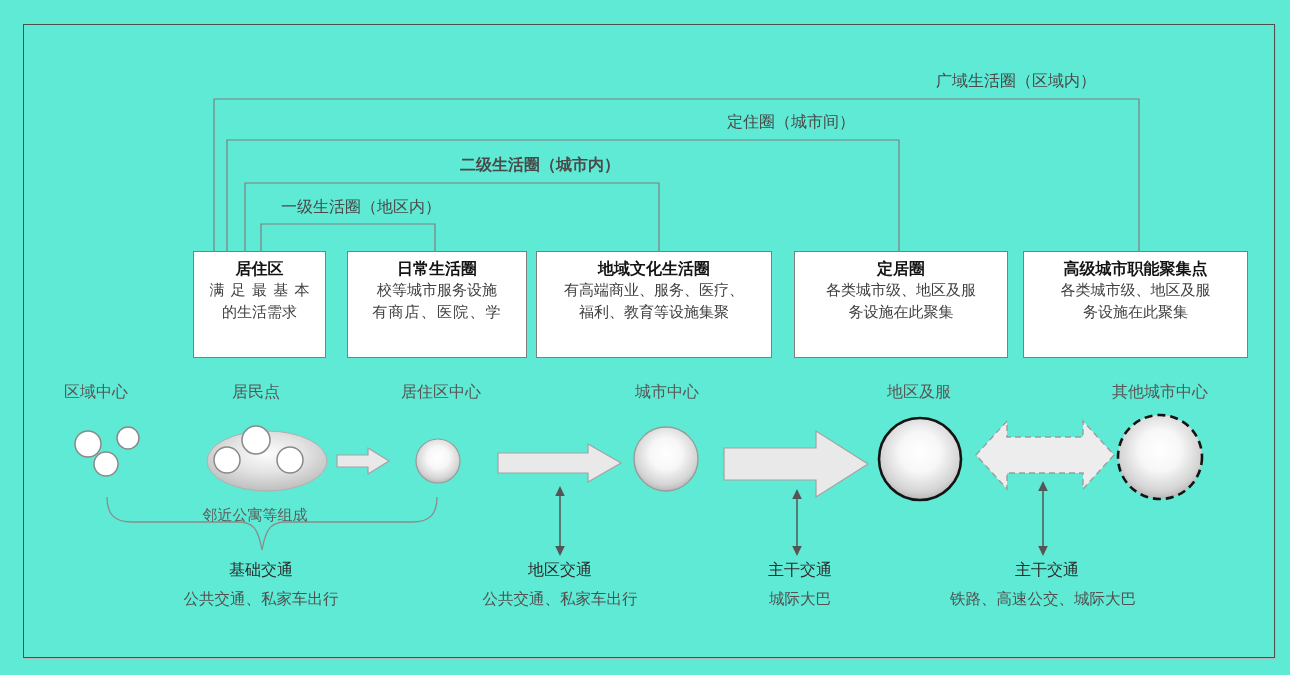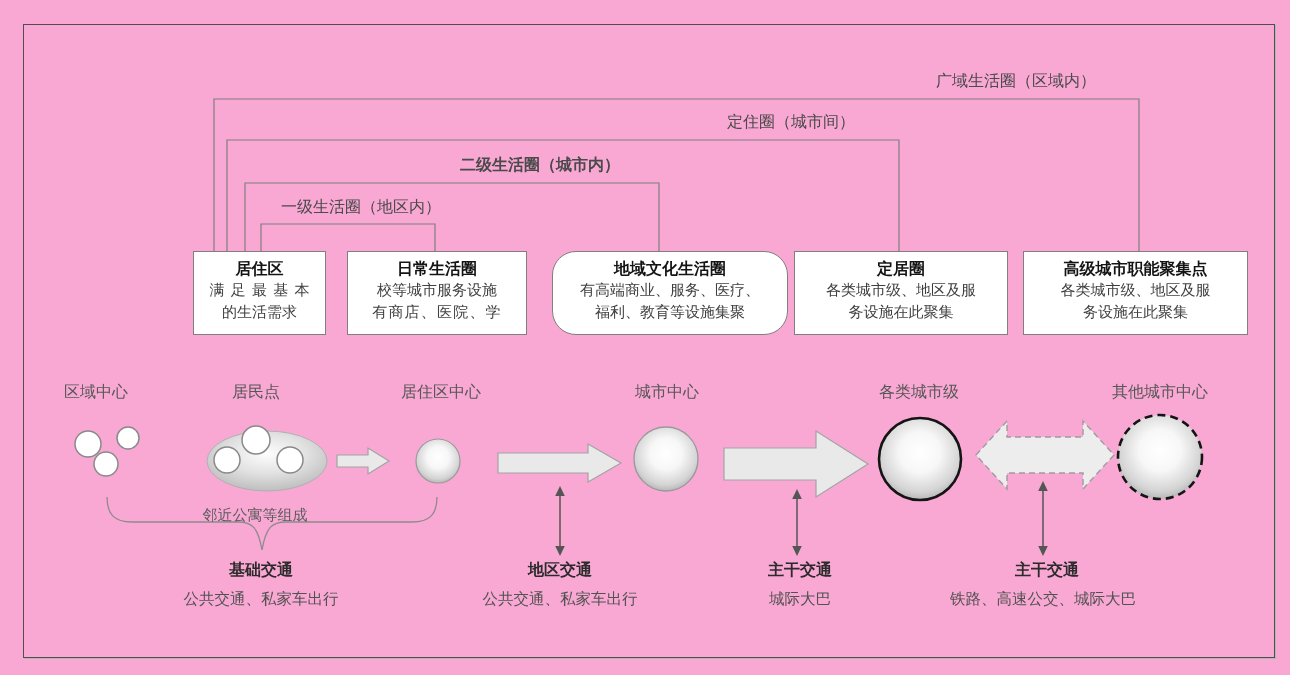--- a/index.html
+++ b/index.html
@@ -1,39 +1,39 @@
 <!DOCTYPE html>
 <html><head>
 <meta charset="utf-8">
 <style>
   html,body{margin:0;padding:0;background:#fff;}
   #canvas{
-    position:relative;width:1290px;height:675px;background:#f9a8d4;
+    position:relative;width:1290px;height:675px;background:#5eead4;
     font-family:"Liberation Sans","DejaVu Sans",sans-serif;overflow:hidden;
   }
   #frame{
     position:absolute;left:23px;top:24px;width:1250px;height:632px;
     border:1.5px solid #4f4f4f;box-shadow:1px 1px 0 #b5b5b5;
   }
   #shapes{position:absolute;left:0;top:0;width:1290px;height:675px;}
   .lbl{position:absolute;transform:translateX(-50%);white-space:nowrap;
        font-size:16px;color:#4d4d4d;line-height:20px;text-align:center;}
   .bracket-lbl{color:#4a4a4a;}
   .node-lbl{color:#575757;}
   .sub-lbl{font-size:15px;color:#5c5c5c;margin-top:24px;}
   .box{
-    position:absolute;top:251px;height:84px;border:1.2px solid #7f7f7f;
+    position:absolute;top:251px;height:107px;border:1.2px solid #7f7f7f;
     background:#ffffff;box-sizing:border-box;text-align:center;
   }
   .box-title{font-weight:bold;font-size:16px;color:#141414;line-height:20px;margin-top:7px;}
   .box-line{font-size:15px;color:#3f3f3f;line-height:22px;}
   .spread{letter-spacing:0.42em;margin-left:0.42em;}
   .spread2{letter-spacing:0.08em;}
   .tr-title{position:absolute;transform:translateX(-50%);white-space:nowrap;
-            font-size:16px;font-weight:bold;color:#2b2b2b;line-height:20px;}
+            font-size:16px;font-weight:normal;color:#2b2b2b;line-height:20px;}
   .tr-detail{position:absolute;transform:translateX(-50%);white-space:nowrap;
              font-size:15.5px;color:#525252;line-height:20px;}
 </style>
 </head>
 <body>
 
 <div id="canvas">
   <div id="frame"></div>
 
   <svg id="shapes" viewBox="0 0 1290 675" xmlns="http://www.w3.org/2000/svg">
@@ -117,41 +117,41 @@
   <div class="box" style="left:193px;width:133px;">
     <div class="box-title">居住区</div>
     <div class="box-line spread">满足最基本</div>
     <div class="box-line">的生活需求</div>
   </div>
   <div class="box" style="left:347px;width:180px;">
     <div class="box-title">日常生活圈</div>
     <div class="box-line">校等城市服务设施</div>
     <div class="box-line spread2">有商店、医院、学</div>
   </div>
-  <div class="box" style="left:552px;width:236px;border-radius:24px;">
+  <div class="box" style="left:536px;width:236px;">
     <div class="box-title">地域文化生活圈</div>
     <div class="box-line">有高端商业、服务、医疗、</div>
     <div class="box-line">福利、教育等设施集聚</div>
   </div>
   <div class="box" style="left:794px;width:214px;">
     <div class="box-title">定居圈</div>
     <div class="box-line">各类城市级、地区及服</div>
     <div class="box-line">务设施在此聚集</div>
   </div>
   <div class="box" style="left:1023px;width:225px;">
     <div class="box-title">高级城市职能聚集点</div>
     <div class="box-line">各类城市级、地区及服</div>
     <div class="box-line">务设施在此聚集</div>
   </div>
 
   <div class="lbl node-lbl" style="left:96px;top:382px;">区域中心</div>
   <div class="lbl node-lbl" style="left:256px;top:382px;">居民点</div>
   <div class="lbl node-lbl" style="left:441px;top:382px;">居住区中心</div>
   <div class="lbl node-lbl" style="left:667px;top:382px;">城市中心</div>
-  <div class="lbl node-lbl" style="left:919px;top:382px;">各类城市级</div>
+  <div class="lbl node-lbl" style="left:919px;top:382px;">地区及服</div>
   <div class="lbl node-lbl" style="left:1160px;top:382px;">其他城市中心</div>
 
   <div class="lbl sub-lbl" style="left:255px;top:481px;">邻近公寓等组成</div>
 
   <div class="tr-title" style="left:261px;top:560px;">基础交通</div>
   <div class="tr-detail" style="left:261px;top:589px;">公共交通、私家车出行</div>
 
   <div class="tr-title" style="left:560px;top:560px;">地区交通</div>
   <div class="tr-detail" style="left:560px;top:589px;">公共交通、私家车出行</div>
 

